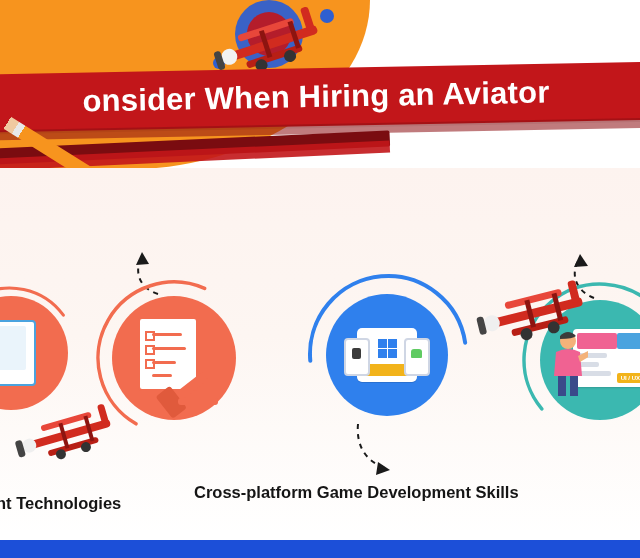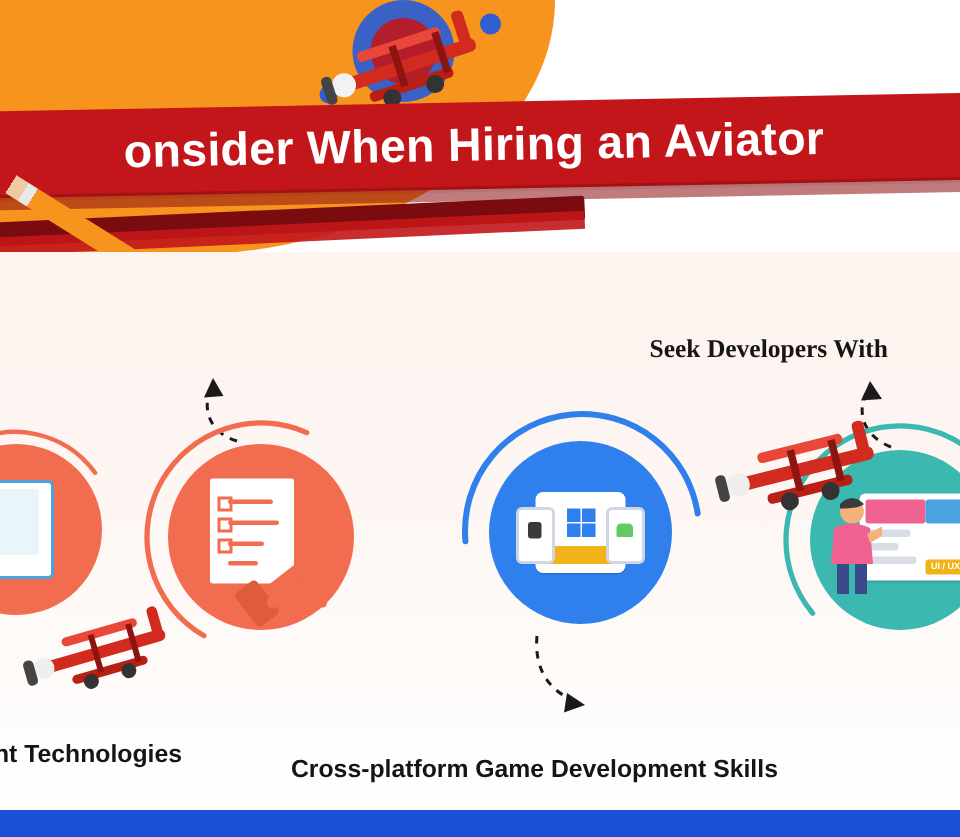--- a/index.html
+++ b/index.html
@@ -216,21 +216,21 @@
       <div class="win-tile" style="left:31px;top:21px;"></div>
       <div style="position:absolute;left:8px;top:36px;width:44px;height:12px;background:#f2b31a;border-radius:2px;"></div>
       <div class="phone" style="left:-13px;top:10px;">
         <div style="position:absolute;left:6px;top:8px;width:9px;height:11px;background:#3b3b3b;border-radius:2px;"></div>
       </div>
       <div class="phone" style="right:-13px;top:10px;">
         <div style="position:absolute;left:5px;top:9px;width:11px;height:9px;background:#5fcb62;border-radius:3px 3px 1px 1px;"></div>
       </div>
     </div>
   </div>
-  <div class="label sans" style="left:194px;top:504px;font-size:16.5px;">Cross-platform Game Development Skills</div>
+  <div class="label sans" style="left:194px;top:483px;font-size:16.5px;">Cross-platform Game Development Skills</div>
 
   <svg class="ring" style="left:520px;top:280px;" width="160" height="160" viewBox="0 0 160 160">
     <circle cx="80" cy="80" r="76" fill="none" stroke="#3bb8b0" stroke-width="3.5" stroke-dasharray="235 245" stroke-linecap="round" transform="rotate(140 80 80)"></circle>
   </svg>
   <div class="node" style="left:540px;top:300px;width:120px;height:120px;background:#3bb8b0;">
     <div class="ui-card" style="transform:translate(10px,-2px);">
       <div class="ui-row" style="left:4px;top:4px;width:40px;height:16px;background:#f06292;"></div>
       <div class="ui-row" style="right:4px;top:4px;width:26px;height:16px;background:#4aa3df;"></div>
       <div class="ui-row" style="left:4px;top:24px;width:30px;height:5px;background:#d8dde6;"></div>
       <div class="ui-row" style="left:4px;top:33px;width:22px;height:5px;background:#d8dde6;"></div>
@@ -239,21 +239,20 @@
     </div>
     <svg class="person" style="left:8px;top:30px;" width="40" height="66" viewBox="0 0 40 66">
       <circle cx="20" cy="11" r="8" fill="#f4b27a"></circle>
       <path d="M12 6 q8 -8 16 0 q-3 3 -16 3z" fill="#3b3b3b"></path>
       <path d="M8 22 q12 -6 24 0 l2 24 h-28z" fill="#f06292"></path>
       <rect x="10" y="46" width="8" height="20" fill="#3a4a8a"></rect>
       <rect x="22" y="46" width="8" height="20" fill="#3a4a8a"></rect>
       <path d="M30 26 l12 -6 l2 5 l-12 7z" fill="#f4b27a"></path>
     </svg>
   </div>
-  <div class="label" style="left:433px;top:223px;font-size:17px;">Seek Developers With</div>
 
   <div class="label sans" style="left:-4px;top:494px;font-size:16.5px;">nt Technologies</div>
 
   <svg class="plane" style="left:10px;top:400px;" width="120" height="70" viewBox="0 0 120 70">
     <g transform="rotate(-16 60 35)">
       <rect x="14" y="30" width="88" height="8" rx="4" fill="#d12b1f"></rect>
       <rect x="34" y="18" width="52" height="6" rx="3" fill="#e8473a"></rect>
       <rect x="34" y="44" width="52" height="6" rx="3" fill="#b81f15"></rect>
       <rect x="52" y="21" width="4" height="26" fill="#8d1410"></rect>
       <rect x="78" y="21" width="4" height="26" fill="#8d1410"></rect>

